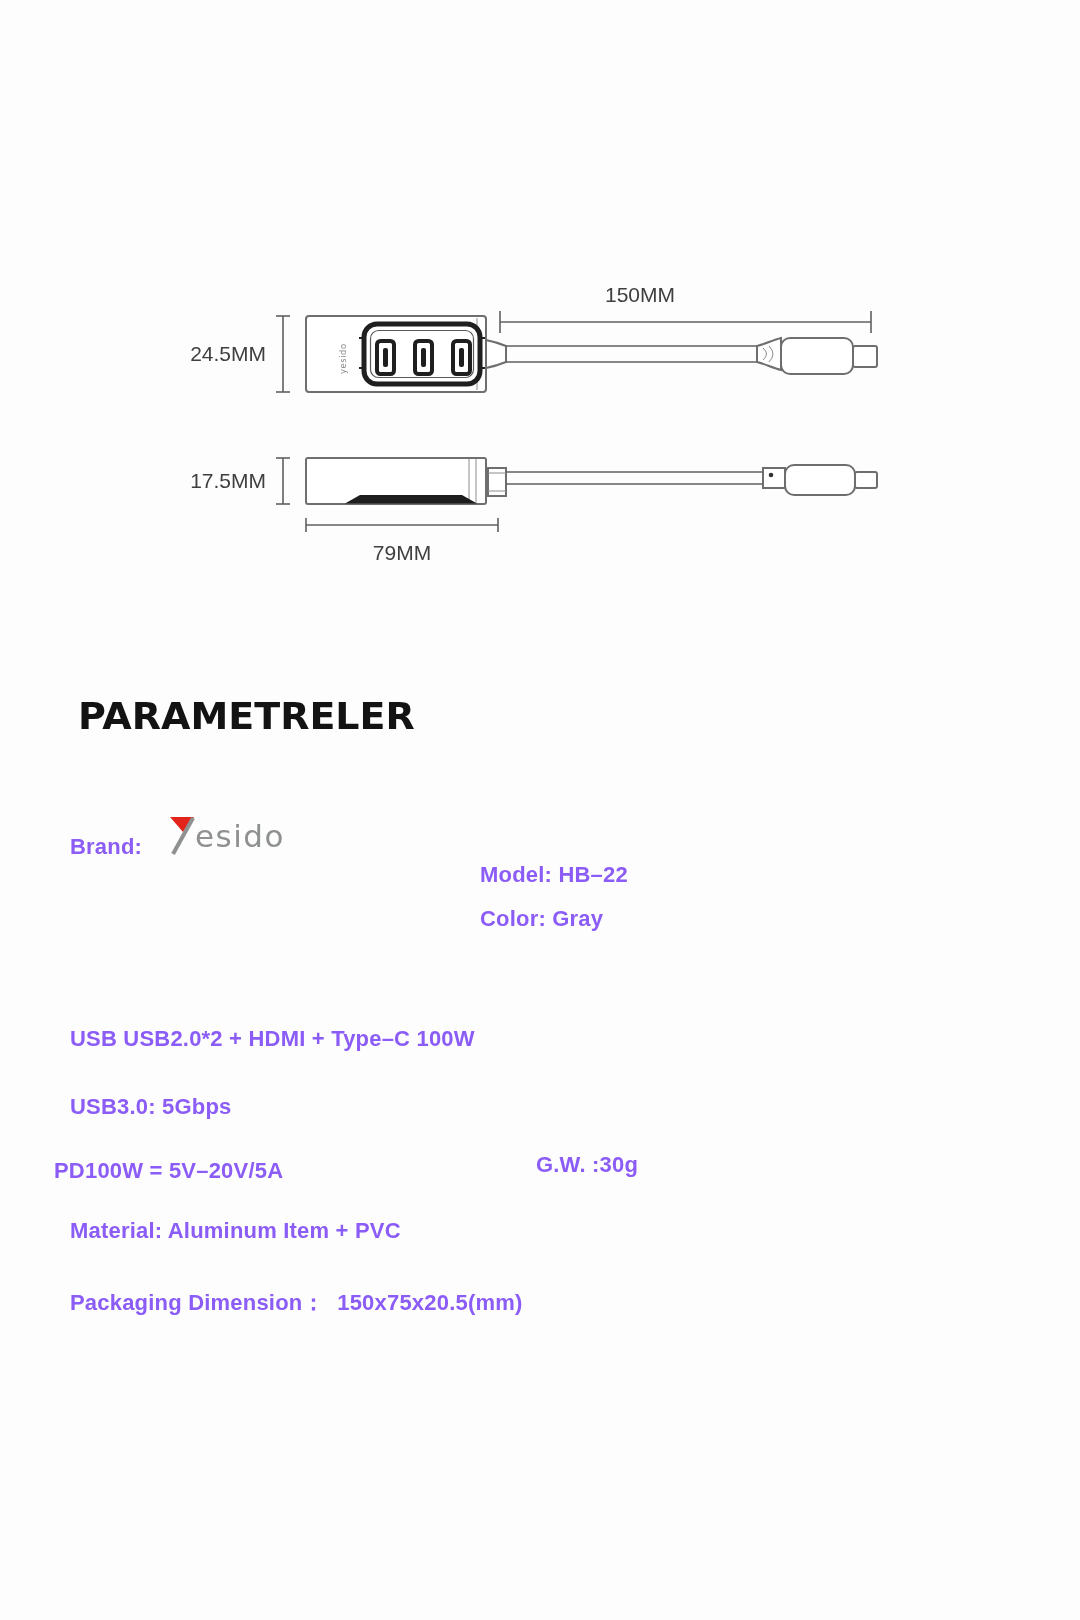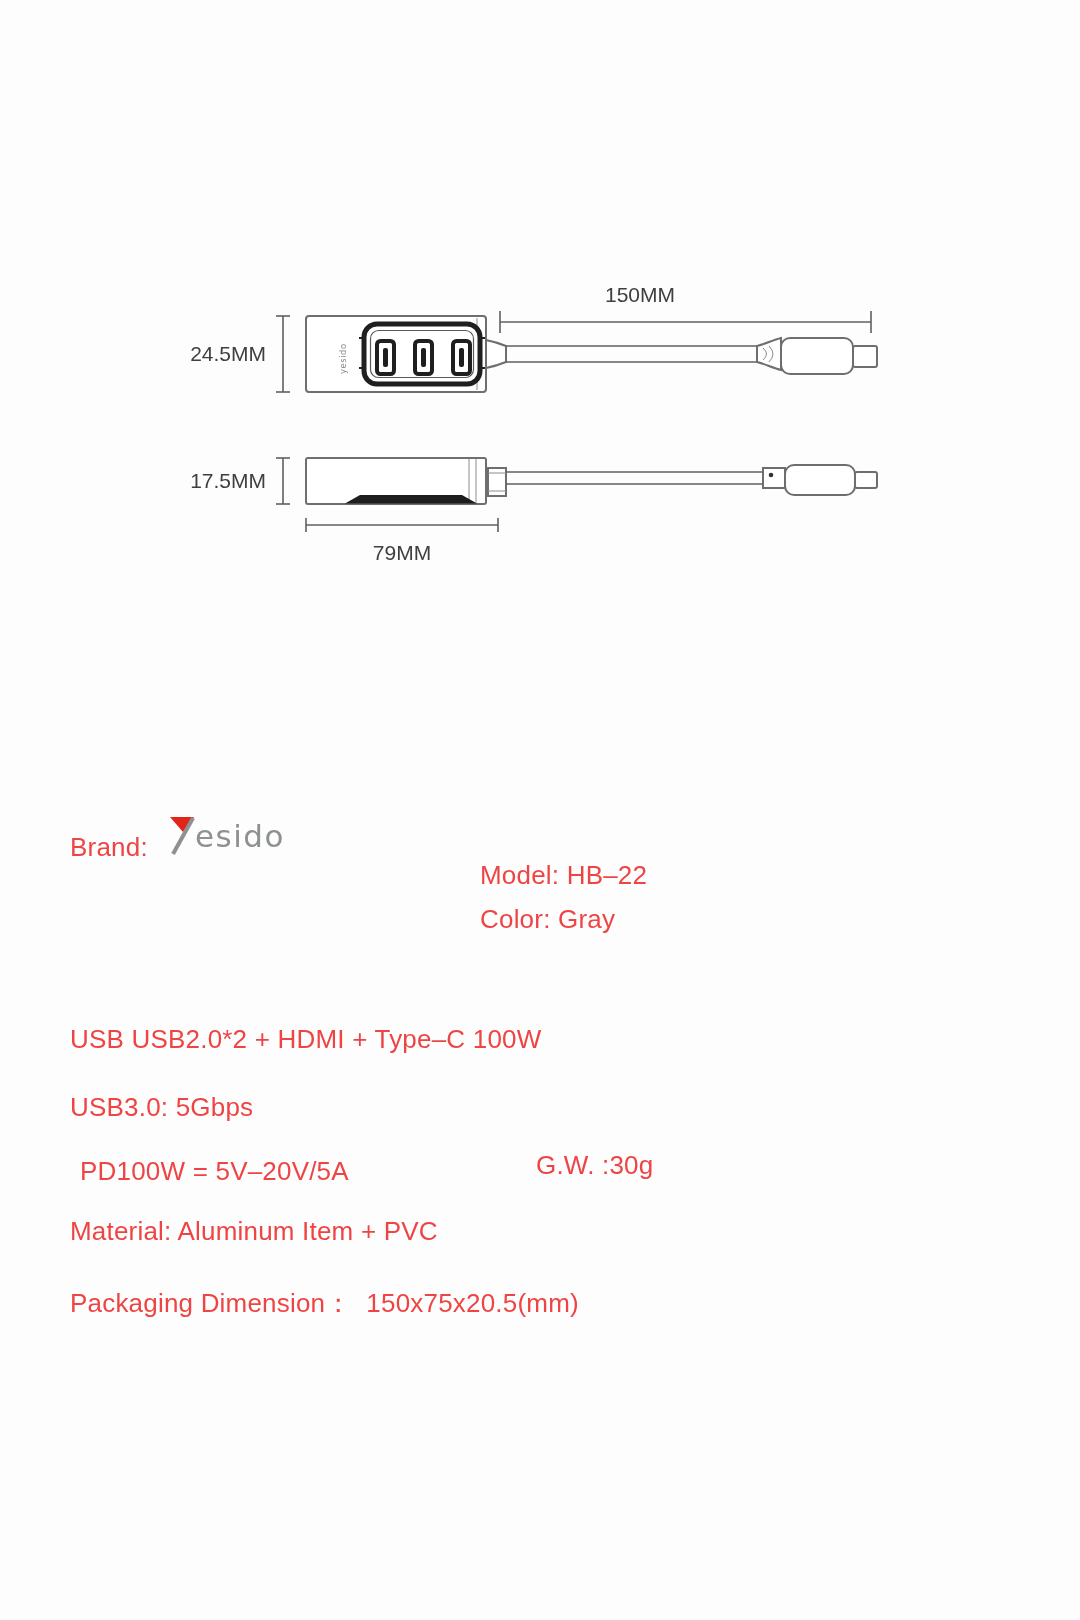--- a/index.html
+++ b/index.html
@@ -13,22 +13,22 @@
   .outline{fill:#ffffff;stroke:#6e6e6e;stroke-width:2;}
   .thin{stroke:#8c8c8c;stroke-width:1;fill:none;}
   .dimline{stroke:#5f5f5f;stroke-width:1.6;fill:none;}
   .dark{fill:#1e1e1e;}
   .heading{
     position:absolute;left:78px;top:694px;margin:0;
     font-family:"DejaVu Sans","Liberation Sans",sans-serif;
     font-size:38px;font-weight:800;letter-spacing:0px;color:#131313;
   }
   .spec{
-    position:absolute;font-size:26px;color:#ef4444;white-space:pre;
-    letter-spacing:.2px;line-height:30px;font-weight:400;
+    position:absolute;font-size:22px;color:#8b5cf6;white-space:pre;
+    letter-spacing:.2px;line-height:30px;font-weight:700;
   }
   .logo-svg{position:absolute;left:166px;top:810px;width:134px;height:48px;}
   .logo-text{font-family:"DejaVu Sans","Liberation Sans",sans-serif;}
 </style>
 </head>
 <body>
 
 <div class="page">
 
   <svg class="diagram-svg" viewBox="0 0 740 320">
@@ -116,37 +116,38 @@
     </g>
 
     <g>
       <line class="dimline" x1="146" y1="265" x2="338" y2="265"></line>
       <line class="dimline" x1="146" y1="258" x2="146" y2="272"></line>
       <line class="dimline" x1="338" y1="258" x2="338" y2="272"></line>
       <text class="dim-label" x="242" y="300" text-anchor="middle">79MM</text>
     </g>
   </svg>
 
+  <h1 class="heading">PARAMETRELER</h1>
 
   <span class="spec" style="left:70px;top:832px;">Brand:</span>
 
   <svg class="logo-svg" viewBox="0 0 134 48" role="img" aria-label="yesido">
     <polygon points="4,7 28,7 17,22" fill="#e2241b"></polygon>
     <line x1="27" y1="8" x2="7" y2="44" stroke="#8e9091" stroke-width="4"></line>
     <text class="logo-text" x="29" y="37" font-size="31" fill="#8e9091" letter-spacing="1.5">esido</text>
   </svg>
 
   <span class="spec" style="left:480px;top:832px;margin-top:28px;">Model: HB–22</span>
 
   <span class="spec" style="left:480px;top:904px;">Color: Gray</span>
 
   <span class="spec" style="left:70px;top:1024px;">USB USB2.0*2 + HDMI + Type–C 100W</span>
 
   <span class="spec" style="left:70px;top:1092px;">USB3.0: 5Gbps</span>
 
-  <span class="spec" style="left:80px;top:1156px;">PD100W = 5V–20V/5A</span>
+  <span class="spec" style="left:54px;top:1156px;">PD100W = 5V–20V/5A</span>
 
   <span class="spec" style="left:70px;top:1216px;">Material: Aluminum Item + PVC</span>
   <span class="spec" style="left:488px;top:1150px;margin-left:48px;">G.W. :30g</span>
 
   <span class="spec" style="left:70px;top:1288px;">Packaging Dimension：  150x75x20.5(mm)</span>
 
 </div>
 
 </body></html>

